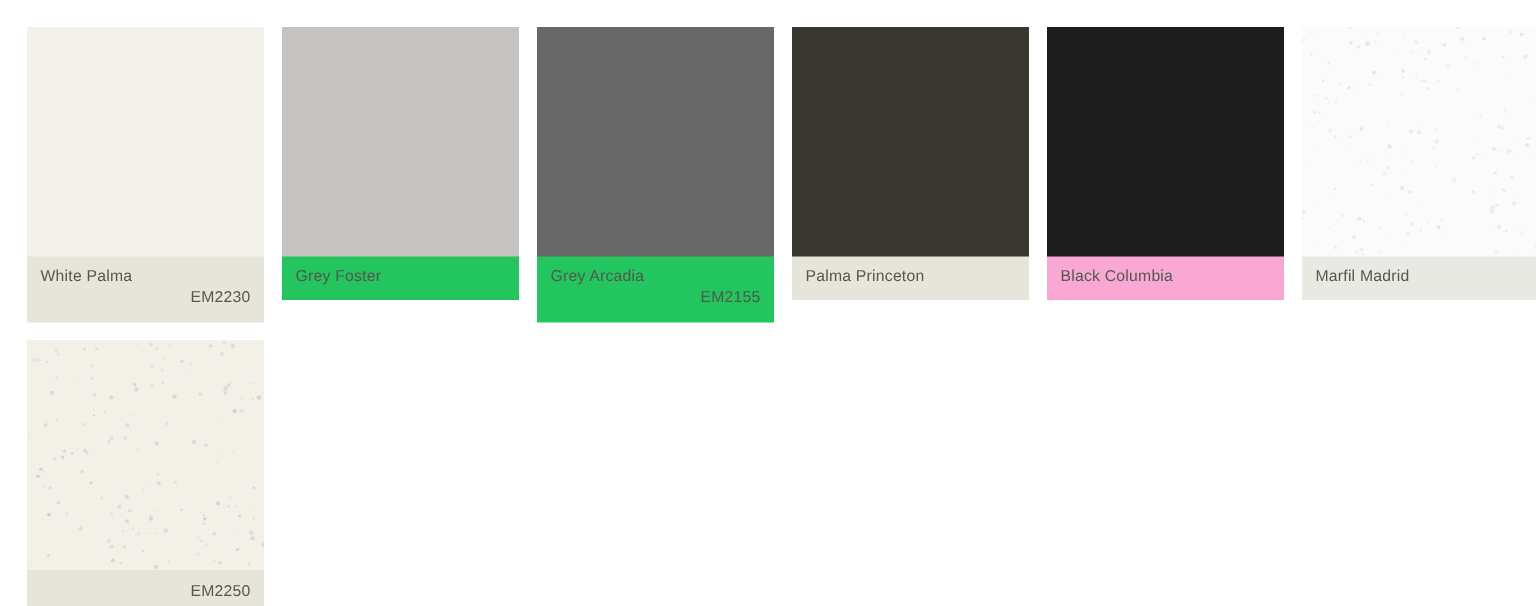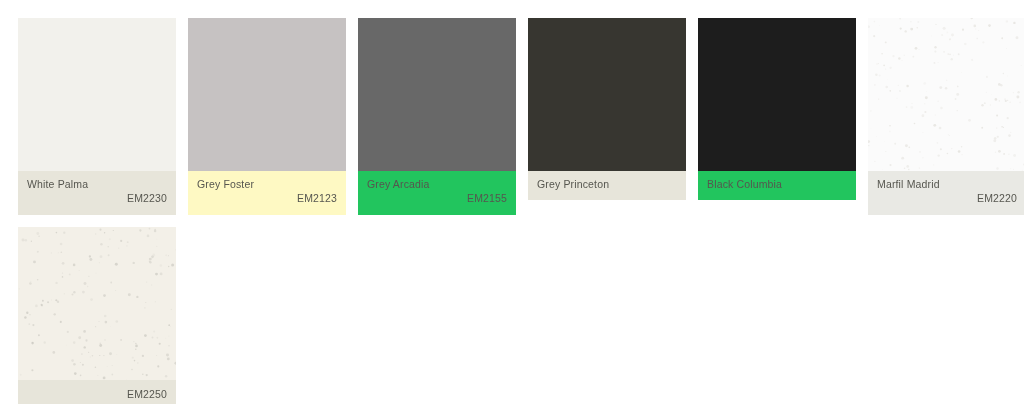--- a/index.html
+++ b/index.html
@@ -79,41 +79,40 @@
 
 <div id="swatch-gallery">
     <div class="swatch-row">
       <div class="swatch-card" style="background: rgb(231, 229, 218);">
         <div class="swatch-surface" style="background: rgb(242, 241, 236);"></div>
         <div class="swatch-caption">
           <span class="swatch-name">White Palma</span>
           <span class="swatch-code">EM2230</span>
         </div>
       </div>
-      <div class="swatch-card" style="background: #fef9c3;">
+      <div class="swatch-card" style="background: #22c55e;">
         <div class="swatch-surface" style="background: rgb(198, 194, 194);"></div>
         <div class="swatch-caption">
           <span class="swatch-name">Grey Foster</span>
-          <span class="swatch-code">EM2123</span>
         </div>
       </div>
       <div class="swatch-card" style="background: #22c55e;">
         <div class="swatch-surface" style="background: rgb(104, 104, 104);"></div>
         <div class="swatch-caption">
           <span class="swatch-name">Grey Arcadia</span>
           <span class="swatch-code">EM2155</span>
         </div>
       </div>
       <div class="swatch-card" style="background: rgb(231, 229, 218);">
         <div class="swatch-surface" style="background: rgb(55, 54, 48);"></div>
         <div class="swatch-caption">
-          <span class="swatch-name">Grey Princeton</span>
-        </div>
-      </div>
-      <div class="swatch-card" style="background: #22c55e;">
+          <span class="swatch-name">Palma Princeton</span>
+        </div>
+      </div>
+      <div class="swatch-card" style="background: #f9a8d4;">
         <div class="swatch-surface" style="background: rgb(29, 29, 29);"></div>
         <div class="swatch-caption">
           <span class="swatch-name">Black Columbia</span>
         </div>
       </div>
       <div class="swatch-card" style="background: rgb(233, 233, 228);">
         <div class="swatch-surface" style="background: rgb(251, 251, 251);">
           <svg class="grain" width="158" height="153" viewBox="0 0 158 153" xmlns="http://www.w3.org/2000/svg">
             <circle cx="118.9" cy="58.9" r="1.04" fill="#b9b4a6" opacity="0.23"></circle>
             <circle cx="67.5" cy="29.3" r="1.19" fill="#b9b4a6" opacity="0.46"></circle>
@@ -282,21 +281,20 @@
             <circle cx="104.1" cy="41.9" r="1.08" fill="#b9b4a6" opacity="0.20"></circle>
             <circle cx="48.0" cy="30.3" r="1.34" fill="#b9b4a6" opacity="0.51"></circle>
             <circle cx="70.1" cy="44.4" r="0.62" fill="#b9b4a6" opacity="0.16"></circle>
             <circle cx="79.4" cy="135.4" r="0.77" fill="#b9b4a6" opacity="0.44"></circle>
             <circle cx="115.4" cy="24.4" r="1.07" fill="#b9b4a6" opacity="0.21"></circle>
             <circle cx="76.1" cy="10.3" r="1.50" fill="#b9b4a6" opacity="0.29"></circle>
           </svg>
         </div>
         <div class="swatch-caption">
           <span class="swatch-name">Marfil Madrid</span>
-          <span class="swatch-code">EM2220</span>
         </div>
       </div>
     </div>
     <div class="swatch-row">
       <div class="swatch-card" style="background: rgb(231, 229, 218);">
         <div class="swatch-surface" style="background: rgb(243, 240, 232);">
           <svg class="grain" width="158" height="153" viewBox="0 0 158 153" xmlns="http://www.w3.org/2000/svg">
             <circle cx="87.0" cy="113.1" r="1.06" fill="#8d8d86" opacity="0.13"></circle>
             <circle cx="70.6" cy="125.3" r="0.66" fill="#8d8d86" opacity="0.36"></circle>
             <circle cx="124.8" cy="147.3" r="0.72" fill="#8d8d86" opacity="0.44"></circle>

